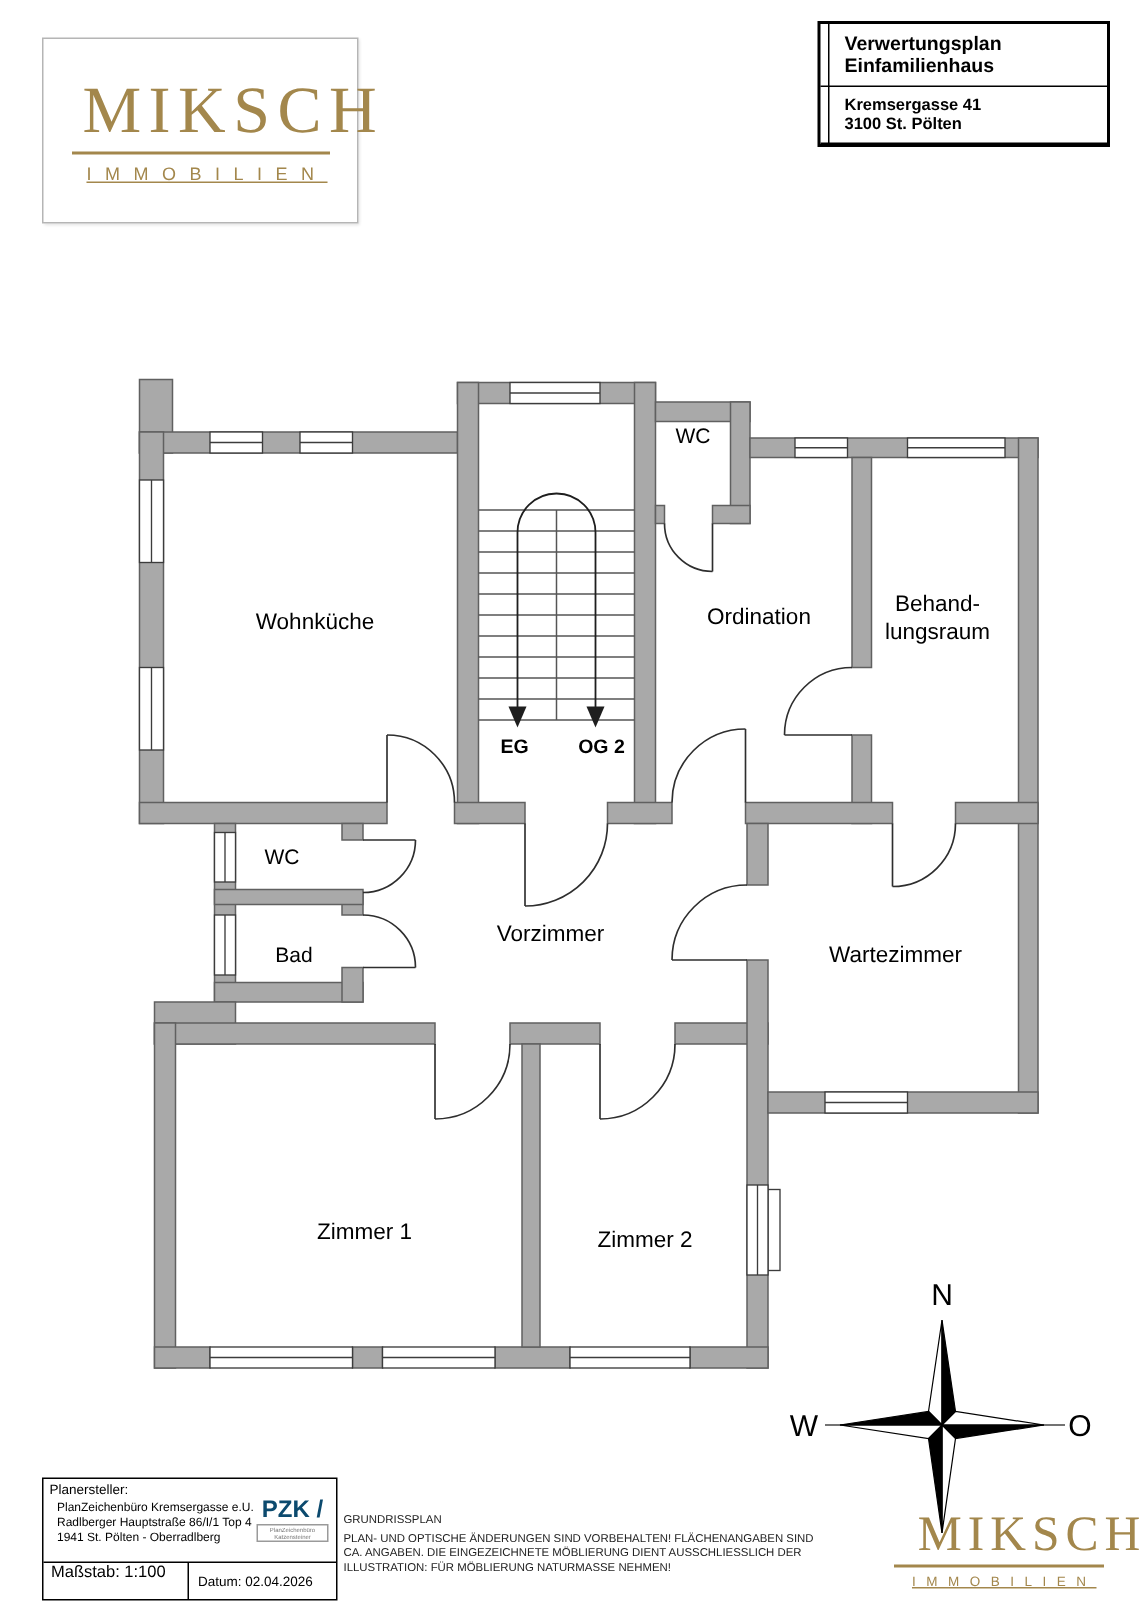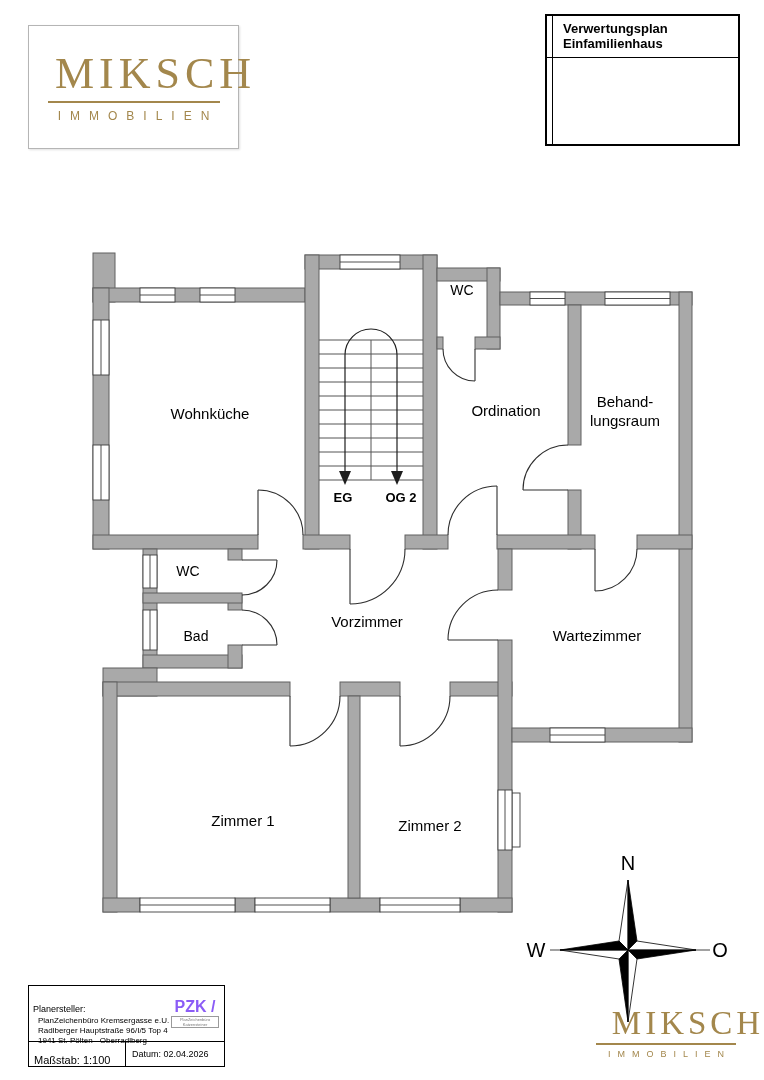--- a/index.html
+++ b/index.html
@@ -13,24 +13,24 @@
     position:absolute;left:28px;top:25px;width:209px;height:122px;
     border:1px solid #b5b5b5;box-shadow:1px 1px 2px rgba(0,0,0,.12);
     display:flex;flex-direction:column;align-items:center;justify-content:center;
     background:#fff;
   }
   .brand-name{
     font-family:"Liberation Serif",serif;font-size:44px;line-height:44px;
     letter-spacing:5px;color:#a3874c;white-space:nowrap;margin-left:44px;
   }
   .brand-rule{width:172px;height:2px;background:#a3874c;margin:5px 0 6px 0;}
-  .brand-sub{font-size:12px;letter-spacing:9px;color:#a3874c;margin-left:9px;white-space:nowrap;}
+  .brand-sub{font-size:12px;letter-spacing:9px;color:#a3874c;margin-left:9px;white-space:nowrap;text-decoration:underline;}
   
   .title-block{
-    position:absolute;left:545px;top:14px;width:195px;height:132px;
+    position:absolute;left:545px;top:14px;width:195px;height:84px;
     border:2px solid #000;background:#fff;box-sizing:border-box;
   }
   .tb-vline{position:absolute;left:5px;top:0;bottom:0;width:0;border-left:1px solid #000;}
   .tb-row{box-sizing:border-box;padding-left:16px;}
   .tb-row1{height:42px;border-bottom:1px solid #000;padding-top:5px;}
   .tb-row1 div{font-size:13px;font-weight:bold;line-height:15px;}
   .tb-row2{height:38px;border-bottom:1px solid #000;padding-top:6px;}
   .tb-row2 div{font-size:11px;font-weight:bold;line-height:13px;}
   .tb-row3{height:32px;display:flex;align-items:center;font-size:14px;font-weight:bold;}
   
@@ -46,26 +46,26 @@
   .stairlabel{font-family:"Liberation Sans",sans-serif;font-size:13px;font-weight:bold;fill:#000;}
   
   .compass-svg{position:absolute;left:520px;top:850px;}
   .cletter{font-family:"Liberation Sans",sans-serif;font-size:20px;fill:#000;}
   
   .pe-block{
     position:absolute;left:28px;top:985px;width:197px;height:82px;
     border:1px solid #000;box-sizing:border-box;background:#fff;
   }
   .pe-top{position:relative;height:56px;border-bottom:1px solid #000;box-sizing:border-box;padding:2px 4px;}
-  .pe-label{font-size:9px;margin-top:16px;}
+  .pe-label{font-size:9px;}
   .pe-lines{margin:2px 0 0 5px;font-size:8px;line-height:10px;}
   .pzk{position:absolute;right:5px;top:13px;width:48px;text-align:center;}
   .pzk-main{font-size:16px;font-weight:bold;color:#8f8f8f;letter-spacing:0;line-height:16px;}
   .pzk-cap{border:1px solid #9a9a9a;font-size:4px;line-height:5px;color:#777;overflow:hidden;height:10px;margin-top:1px;padding:0 1px;}
-  .pe-bottom{display:flex;height:24px;align-items:flex-end;}
+  .pe-bottom{display:flex;height:24px;align-items:flex-start;}
   .pe-mass{width:96px;padding-left:5px;font-size:11px;box-sizing:border-box;}
   .pe-datum{flex:1;border-left:1px solid #000;padding-left:6px;font-size:9px;height:100%;display:flex;align-items:center;}
   .disclaimer{position:absolute;left:229px;top:1008px;width:340px;font-size:7.6px;line-height:9.6px;color:#222;}
   .disclaimer .dtitle{margin-bottom:3px;}
   .logo-bottom{
     position:absolute;left:588px;top:1006px;width:156px;
     display:flex;flex-direction:column;align-items:center;background:transparent;
   }
   .logo-bottom .brand-name{font-size:33px;line-height:34px;letter-spacing:4px;}
   .logo-bottom .brand-rule{width:140px;height:2px;margin:3px 0 4px 0;}
@@ -80,20 +80,24 @@
     <div class="brand-name gold" style="color: rgb(163, 135, 76);">MIKSCH</div>
     <div class="brand-rule" style="background: rgb(163, 135, 76);"></div>
     <div class="brand-sub gold" style="color: rgb(163, 135, 76);">IMMOBILIEN</div>
   </div>
 
   <div class="title-block">
     <div class="tb-vline"></div>
     <div class="tb-row tb-row1">
       <div>Verwertungsplan</div>
       <div>Einfamilienhaus</div>
+    </div>
+    <div class="tb-row tb-row2">
+      <div>Kremsergasse 41</div>
+      <div>3100 St. Pölten</div>
     </div>
   </div>
 
   <svg class="plan-svg" width="615" height="680" viewBox="0 0 615 680">
 
     <g>
       <rect class="wall" x="8" y="8" width="22" height="49"></rect>
       <rect class="wall" x="8" y="43" width="212" height="14"></rect>
       <rect class="wall" x="8" y="43" width="16" height="261"></rect>
       <rect class="wall" x="220" y="10" width="132" height="14"></rect>
@@ -240,34 +244,40 @@
     <text class="cletter" x="108" y="20" text-anchor="middle">N</text>
     <text class="cletter" x="16" y="107" text-anchor="middle">W</text>
     <text class="cletter" x="200" y="107" text-anchor="middle">O</text>
   </svg>
 
   <div class="pe-block">
     <div class="pe-top">
       <div class="pe-label">Planersteller:</div>
       <div class="pe-lines">
         <div>PlanZeichenbüro Kremsergasse e.U.</div>
-        <div>Radlberger Hauptstraße 96/I/5 Top 4</div>
+        <div>Radlberger Hauptstraße 86/I/1 Top 4</div>
         <div>1941 St. Pölten - Oberradlberg</div>
       </div>
       <div class="pzk">
-        <div class="pzk-main"><span style="color:#8b5cf6">PZK /</span></div>
+        <div class="pzk-main"><span style="color:#0c4a6e">PZK /</span></div>
         <div class="pzk-cap">PlanZeichenbüro Katzensteiner</div>
       </div>
     </div>
     <div class="pe-bottom">
       <div class="pe-mass">Maßstab: 1:100</div>
       <div class="pe-datum">Datum: 02.04.2026</div>
     </div>
   </div>
 
+  <div class="disclaimer">
+    <div class="dtitle">GRUNDRISSPLAN</div>
+    <div>PLAN- UND OPTISCHE ÄNDERUNGEN SIND VORBEHALTEN! FLÄCHENANGABEN SIND</div>
+    <div>CA. ANGABEN. DIE EINGEZEICHNETE MÖBLIERUNG DIENT AUSSCHLIESSLICH DER</div>
+    <div>ILLUSTRATION: FÜR MÖBLIERUNG NATURMASSE NEHMEN!</div>
+  </div>
 
   <div class="logo-bottom">
     <div class="brand-name gold" style="color: rgb(163, 135, 76);">MIKSCH</div>
     <div class="brand-rule" style="background: rgb(163, 135, 76);"></div>
     <div class="brand-sub gold" style="color: rgb(163, 135, 76);">IMMOBILIEN</div>
   </div>
 
 </div>
 
 </body></html>

